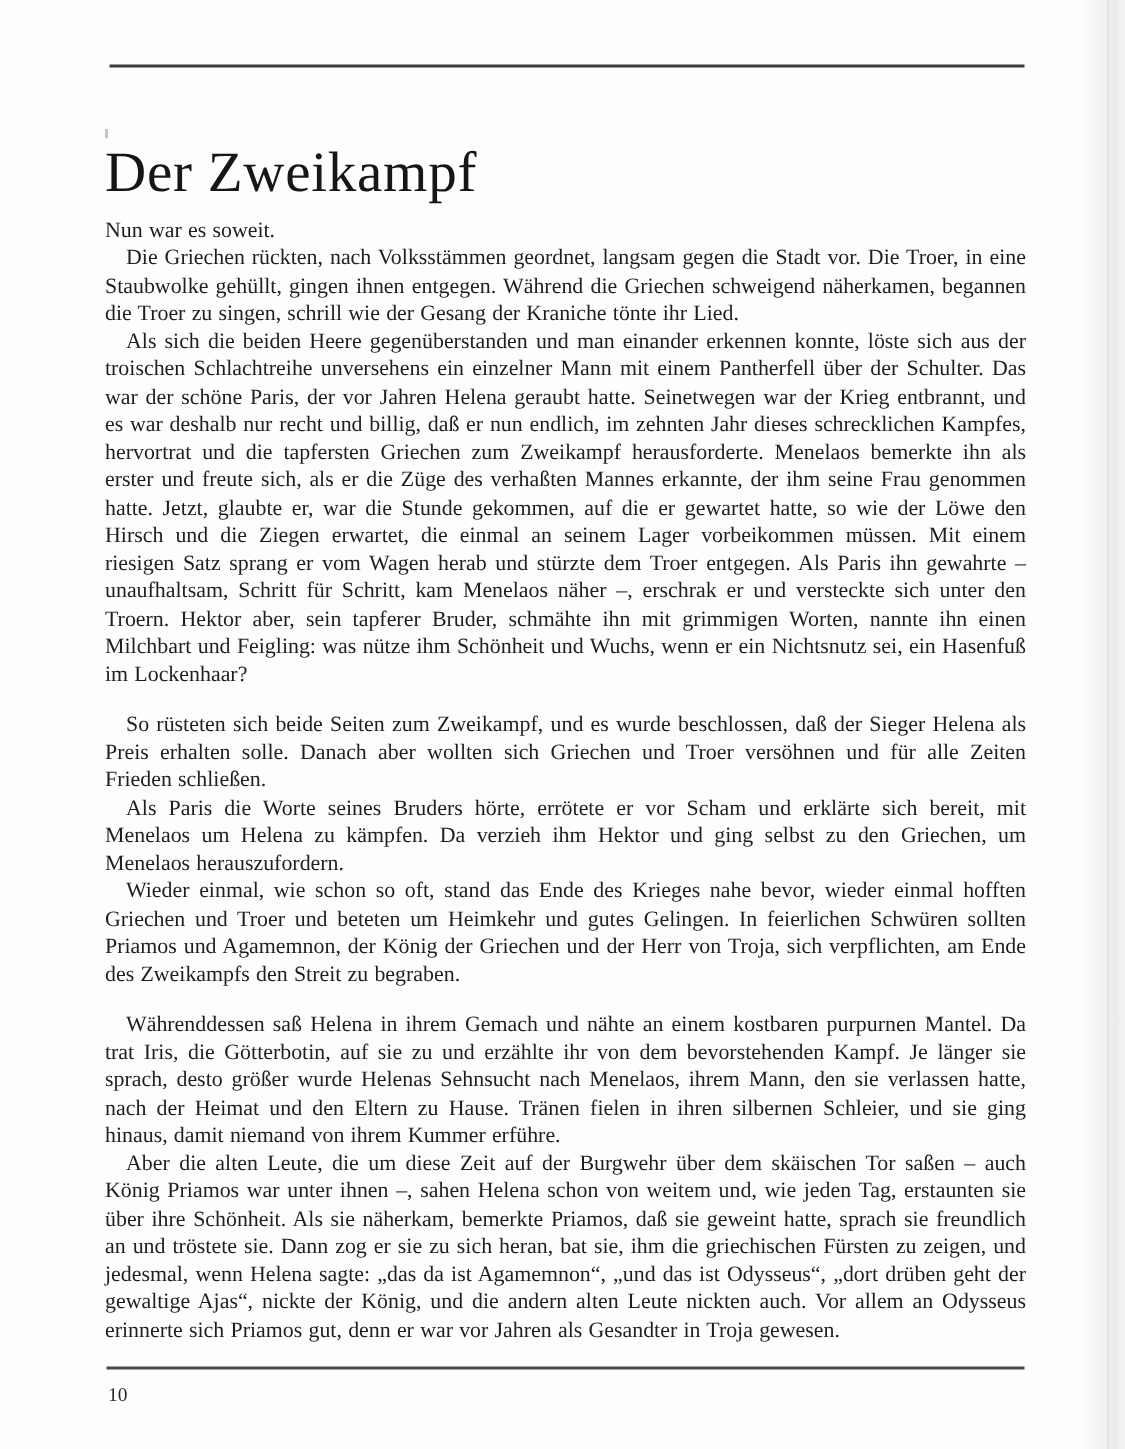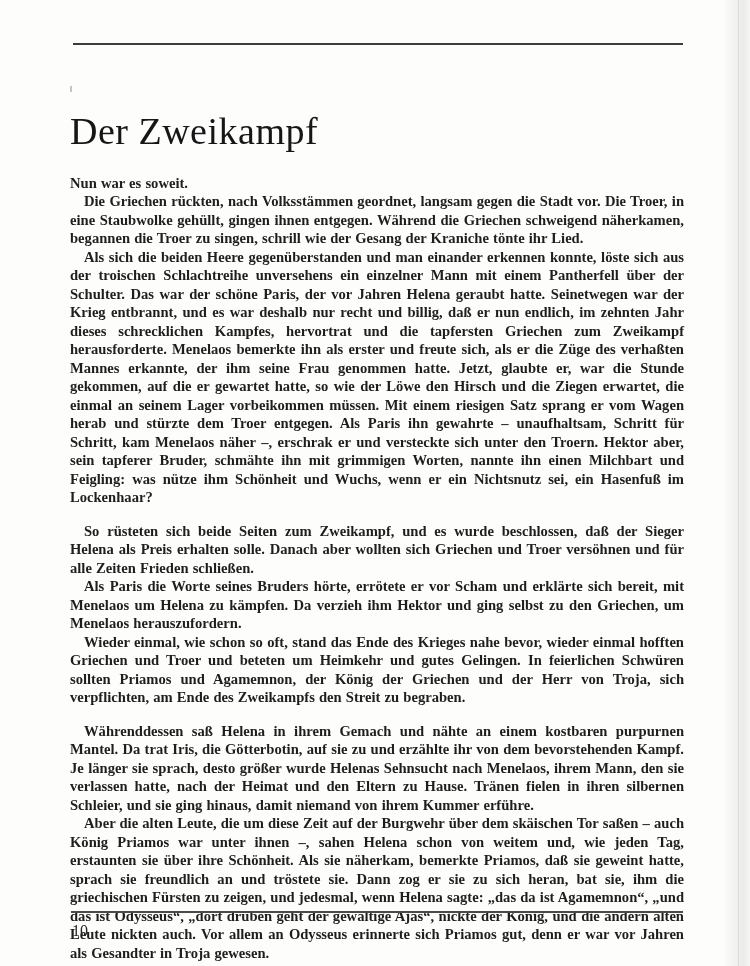--- a/index.html
+++ b/index.html
@@ -27,35 +27,34 @@
     position: absolute;
     left: 70px;
     top: 86px;
     width: 2px;
     height: 6px;
     background: rgba(0,0,0,0.22);
   }
   .content {
     position: absolute;
     left: 70px;
-    top: 16px;
+    top: 0;
     width: 614px;
   }
   h1.chapter-title {
     margin: 0;
     padding-top: 95px;
     font-size: 38px;
     line-height: 1.1;
     font-weight: 400;
     letter-spacing: 0.5px;
     color: #161616;
   }
   .text-blocks {
-    margin-top: 21px;
-    font-weight: bold;
+    margin-top: 8px;
   }
   .block {
     margin: 0;
   }
   .block + .block {
     margin-top: 15px;
   }
   .block p {
     margin: 0;
     font-size: 14.6px;
@@ -74,21 +73,21 @@
     left: 71px;
     top: 911px;
     width: 612px;
     height: 2px;
     background: #4a4a4a;
   }
   .page-number {
     position: absolute;
     left: 72px;
     top: 922px;
-    font-size: 16px;
+    font-size: 13px;
     color: #262626;
   }
   .edge-shadow {
     position: absolute;
     right: 0;
     top: 0;
     width: 28px;
     height: 100%;
     background: linear-gradient(to right,
       rgba(0,0,0,0) 0%,

